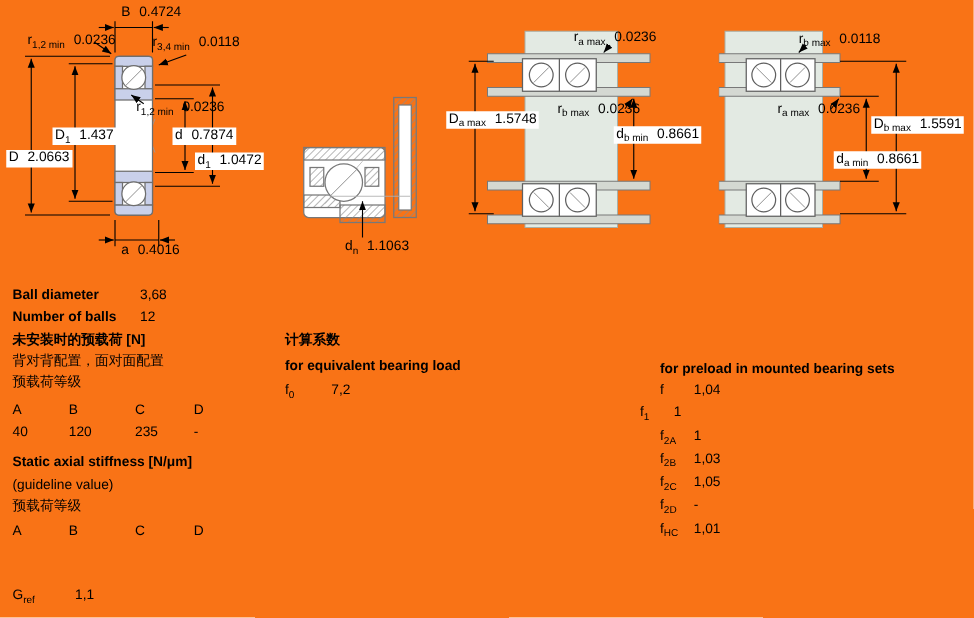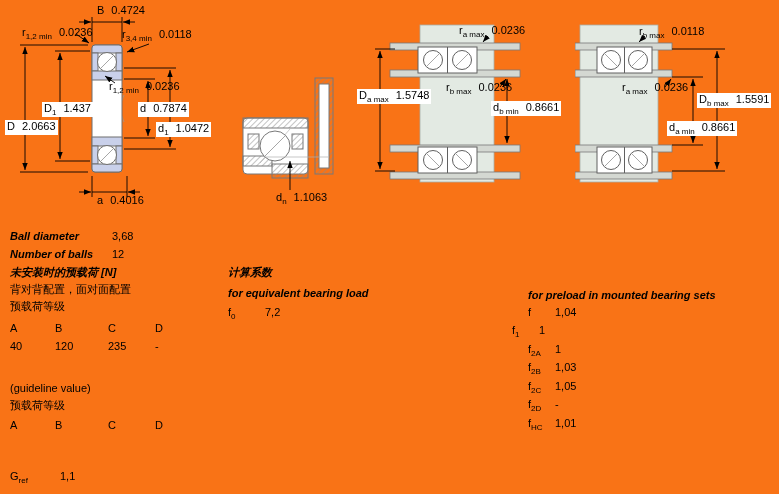--- a/index.html
+++ b/index.html
@@ -3,21 +3,21 @@
 <meta charset="utf-8">
 <style>
   html,body{margin:0;padding:0;background:#fff;}
   #page{position:relative;width:779px;height:494px;background:#f97316;overflow:hidden;
         font-family:"Liberation Sans","DejaVu Sans",sans-serif;font-size:11px;color:#000;}
   .dim{position:absolute;white-space:nowrap;font-size:11px;line-height:12px;}
   .dim sub{font-size:8px;line-height:1;vertical-align:-3px;}
   .dim .val{margin-left:7px;}
   .wbg{background:#fff;padding:0 2px;}
   .trow{position:absolute;white-space:nowrap;line-height:13px;}
-  .b{font-weight:bold;font-style:italic;}
+  .b{font-weight:bold;}
   .cell{display:inline-block;}
   .c0{width:45px;} .c1{width:53px;} .c2{width:47px;} .c3{width:40px;}
   .lbl102{display:inline-block;width:102px;}
   .lbl50{display:inline-block;width:50px;}
   .lbl37{display:inline-block;width:37px;}
   .lbl27{display:inline-block;width:27px;}
   sub{font-size:8px;line-height:1;vertical-align:-3px;}
   svg{position:absolute;}
 </style>
 </head>
@@ -219,20 +219,21 @@
   <div class="trow b" style="left:10px;top:266px">未安装时的预载荷 [N]</div>
   <div class="trow" style="left:10px;top:283px">背对背配置，面对面配置</div>
   <div class="trow" style="left:10px;top:300px">预载荷等级</div>
   <div class="trow" style="left:10px;top:322px">
     <span class="cell c0">A</span><span class="cell c1">B</span><span class="cell c2">C</span><span class="cell c3">D</span>
   </div>
   <div class="trow" style="left:10px;top:340px">
     <span class="cell c0">40</span><span class="cell c1">120</span><span class="cell c2">235</span><span class="cell c3">-</span>
   </div>
 
+  <div class="trow b" style="left:10px;top:364px">Static axial stiffness [N/μm]</div>
   <div class="trow" style="left:10px;top:382px">(guideline value)</div>
   <div class="trow" style="left:10px;top:399px">预载荷等级</div>
   <div class="trow" style="left:10px;top:419px">
     <span class="cell c0">A</span><span class="cell c1">B</span><span class="cell c2">C</span><span class="cell c3">D</span>
   </div>
 
   <div class="trow" style="left:10px;top:470px">
     <span class="lbl50"><span>G</span><sub>ref</sub></span><span>1,1</span>
   </div>
 

